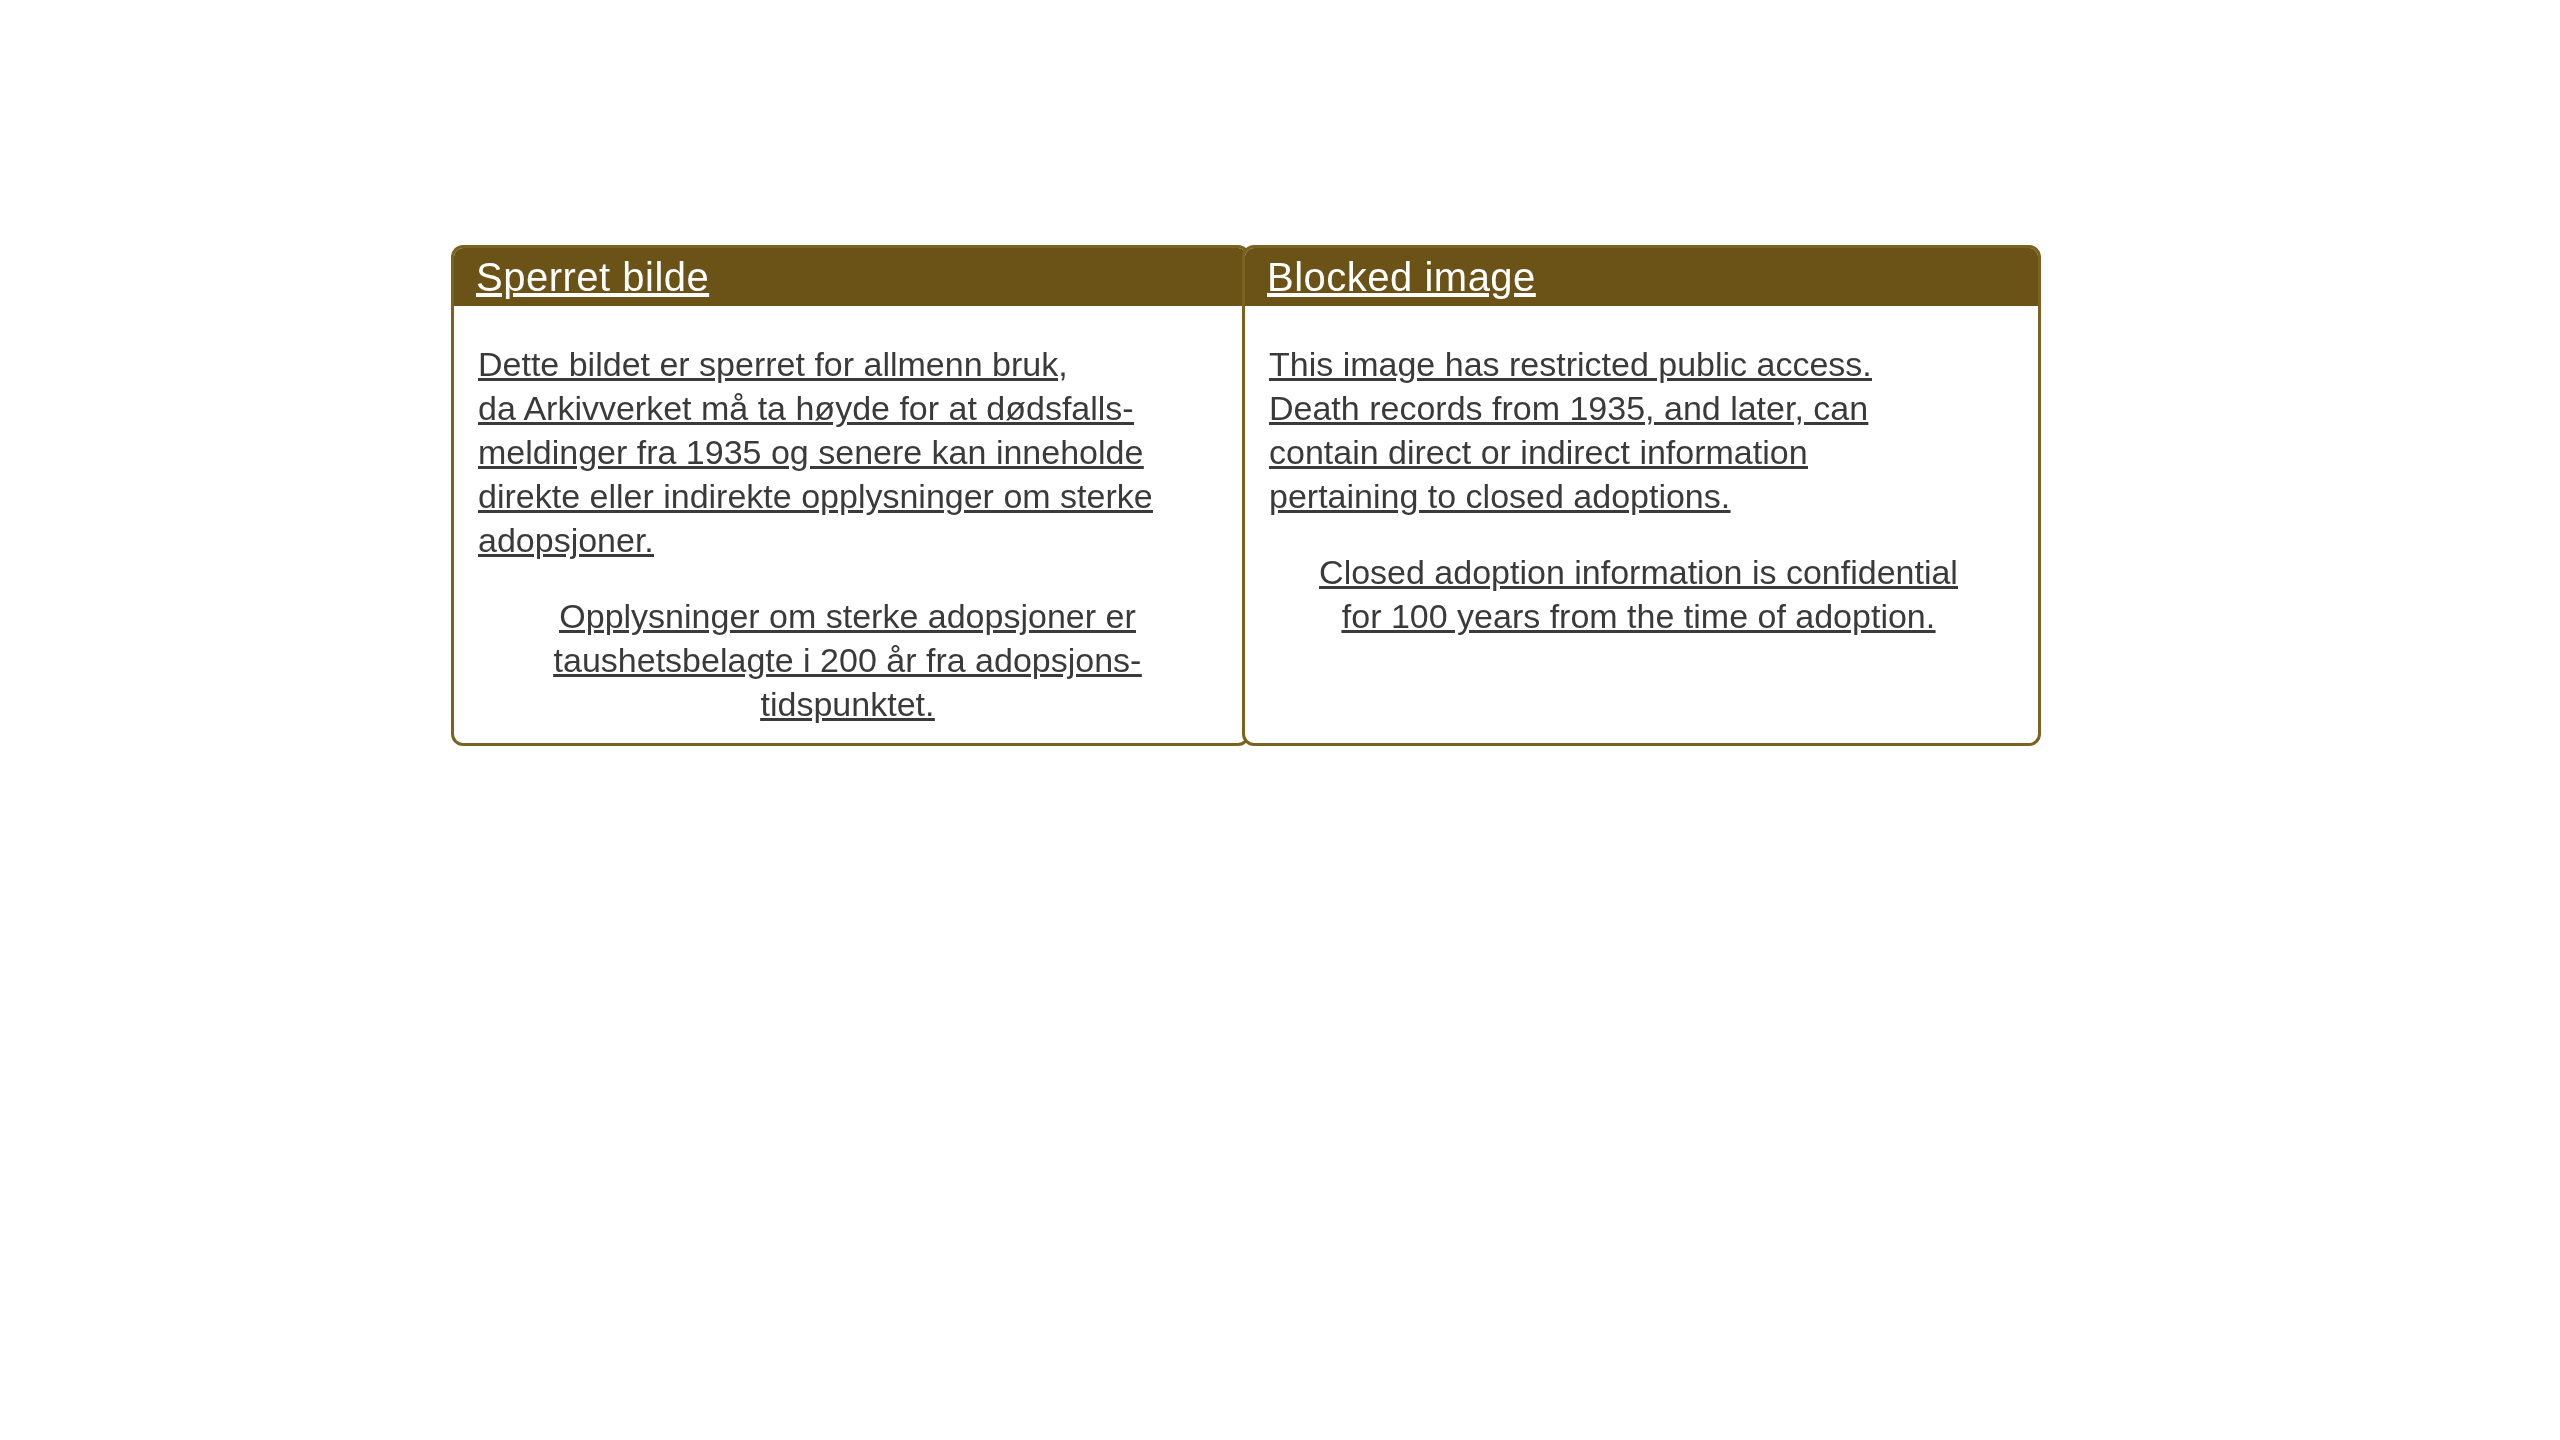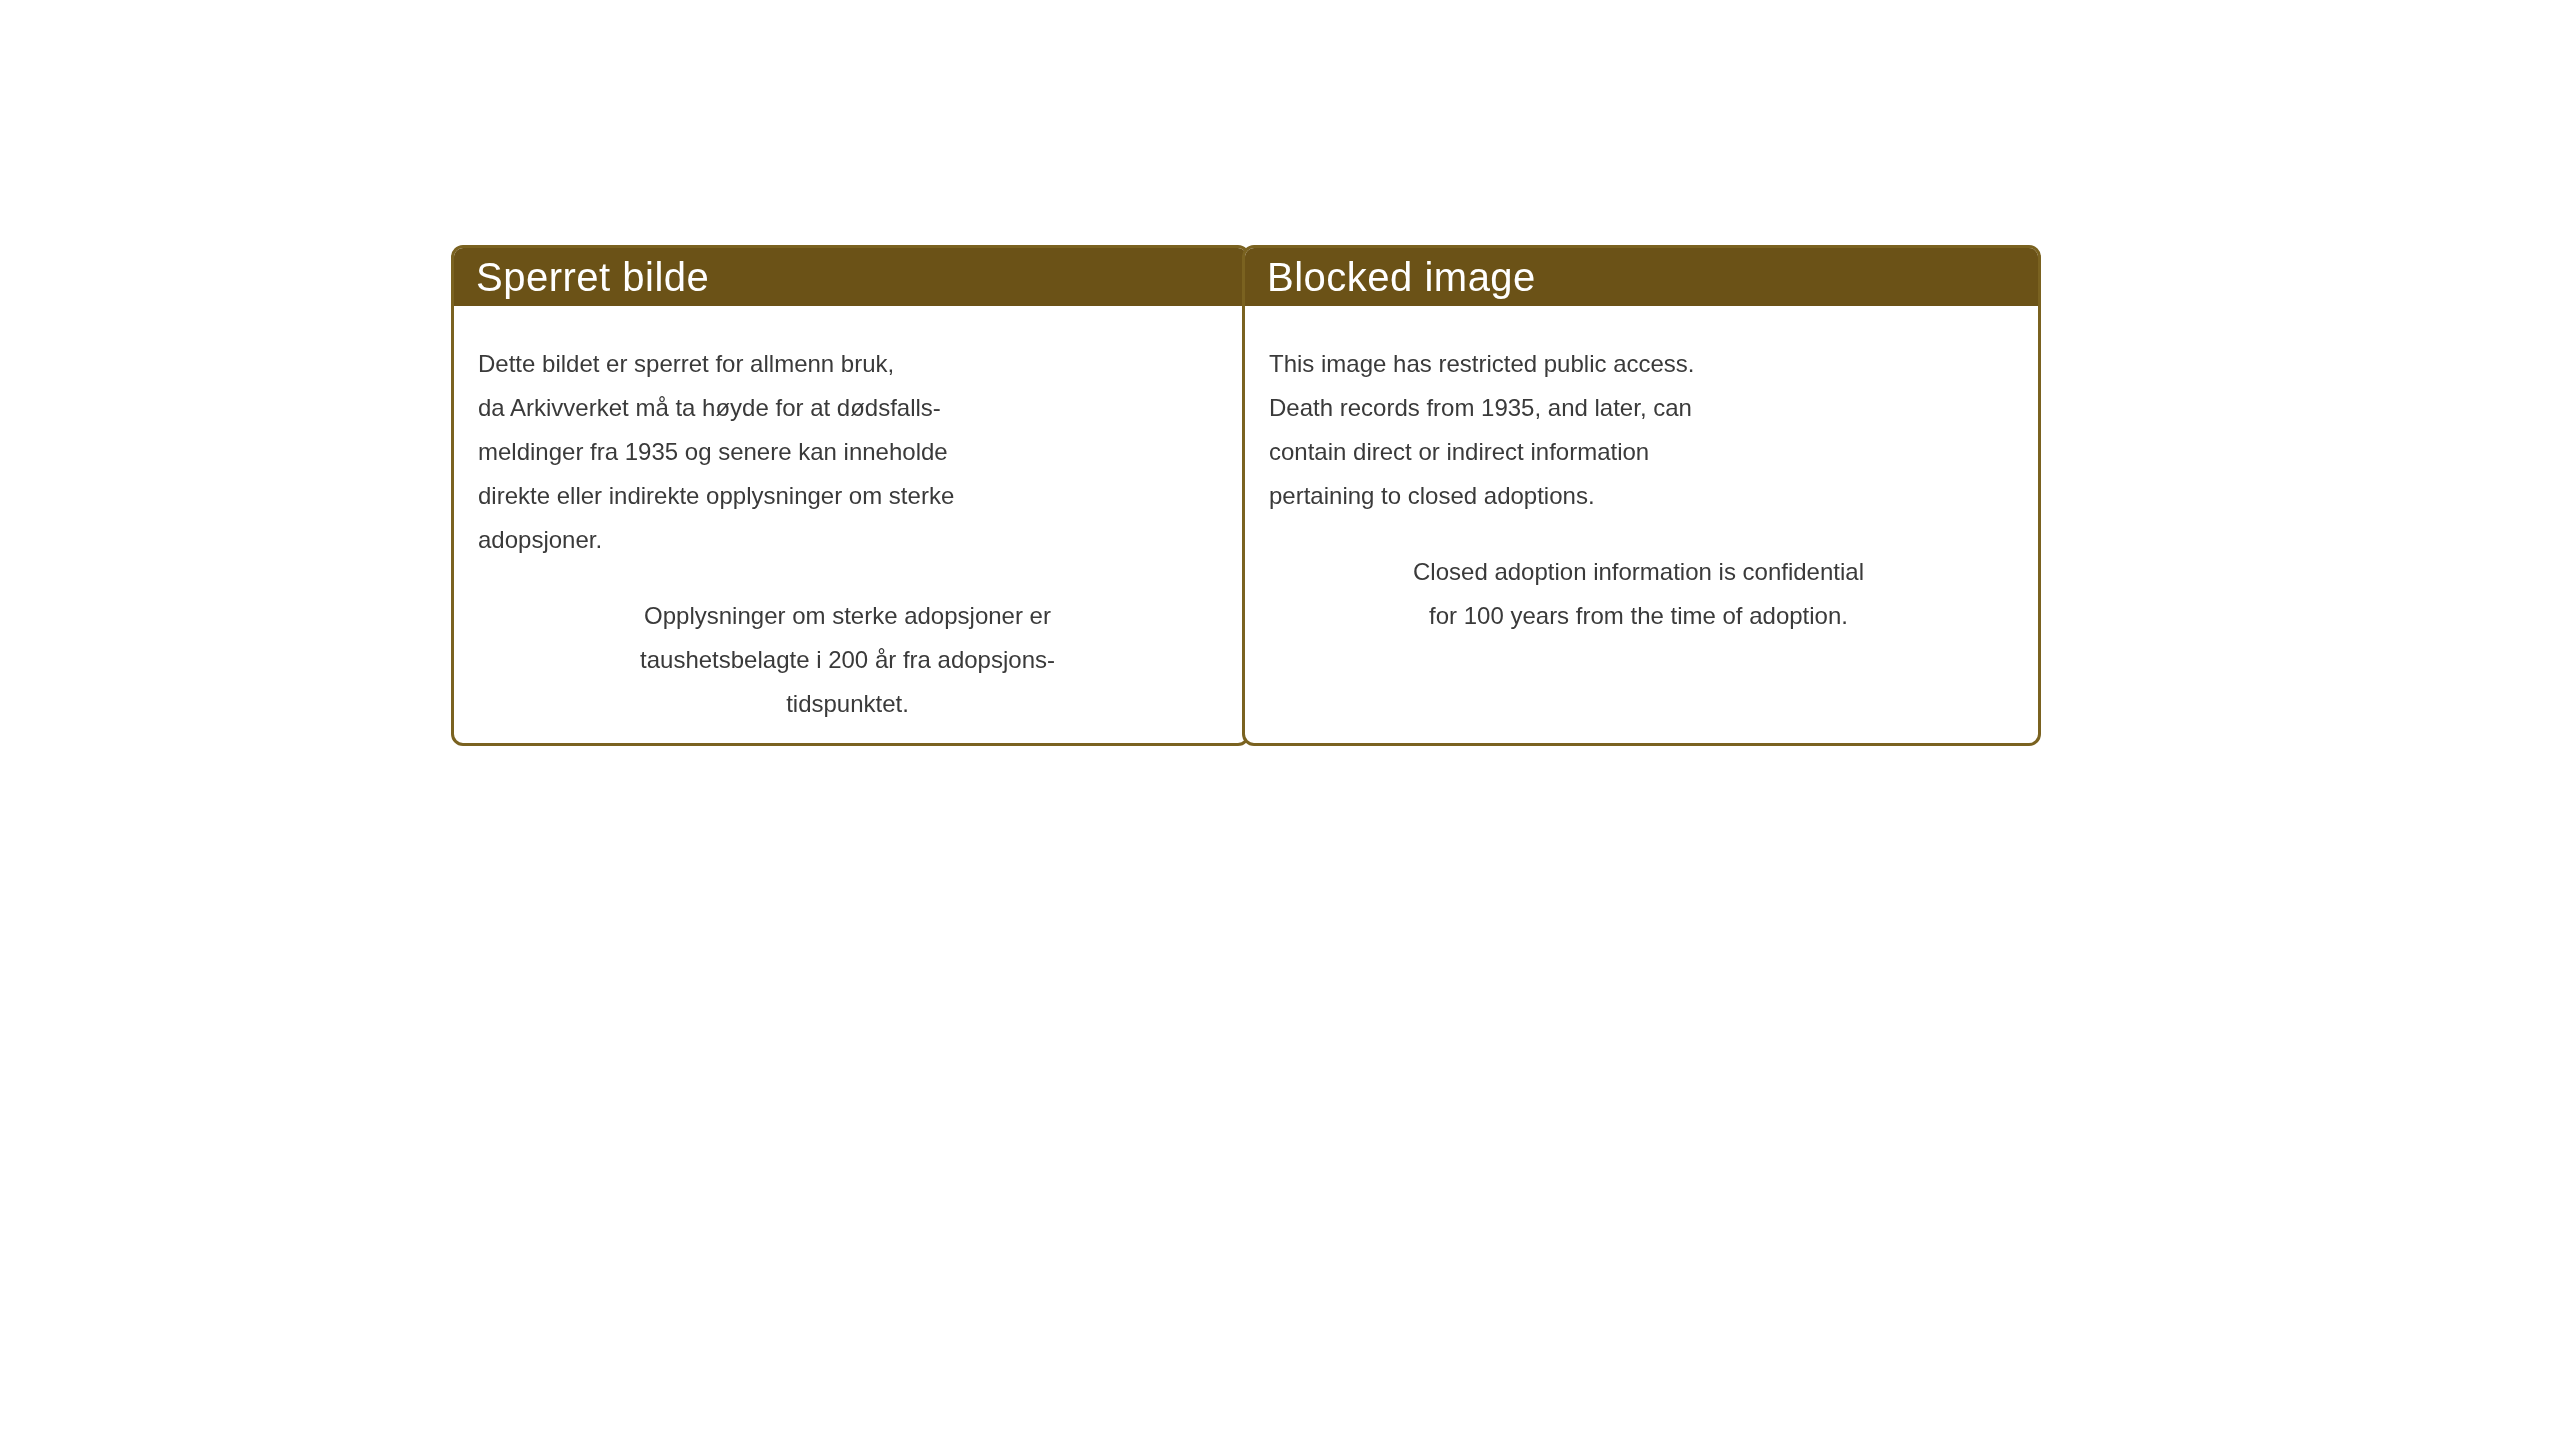--- a/index.html
+++ b/index.html
@@ -1,15 +1,15 @@
 <!DOCTYPE html>
 <html><head>
 <meta charset="utf-8">
 <style>
-  * { margin: 0; padding: 0; box-sizing: border-box; }
+  * { margin: 0; padding: 0; box-sizing: border-box; text-decoration: underline; }
   html, body {
     width: 2560px;
     height: 1440px;
     background: #ffffff;
     font-family: "Liberation Sans", sans-serif;
     position: relative;
     overflow: hidden;
   }
   .notice-box {
     position: absolute;
@@ -35,21 +35,21 @@
     font-size: 40px;
     font-weight: 400;
     letter-spacing: 0.5px;
     white-space: nowrap;
   }
   .notice-body {
     padding: 36px 30px 0 24px;
     color: #3a3a3a;
   }
   .notice-body p {
-    font-size: 24px;
+    font-size: 34px;
     line-height: 44px;
     white-space: pre-line;
   }
   .notice-body p + p {
     margin-top: 32px;
     text-align: center;
   }
 </style>
 </head>
 <body>

